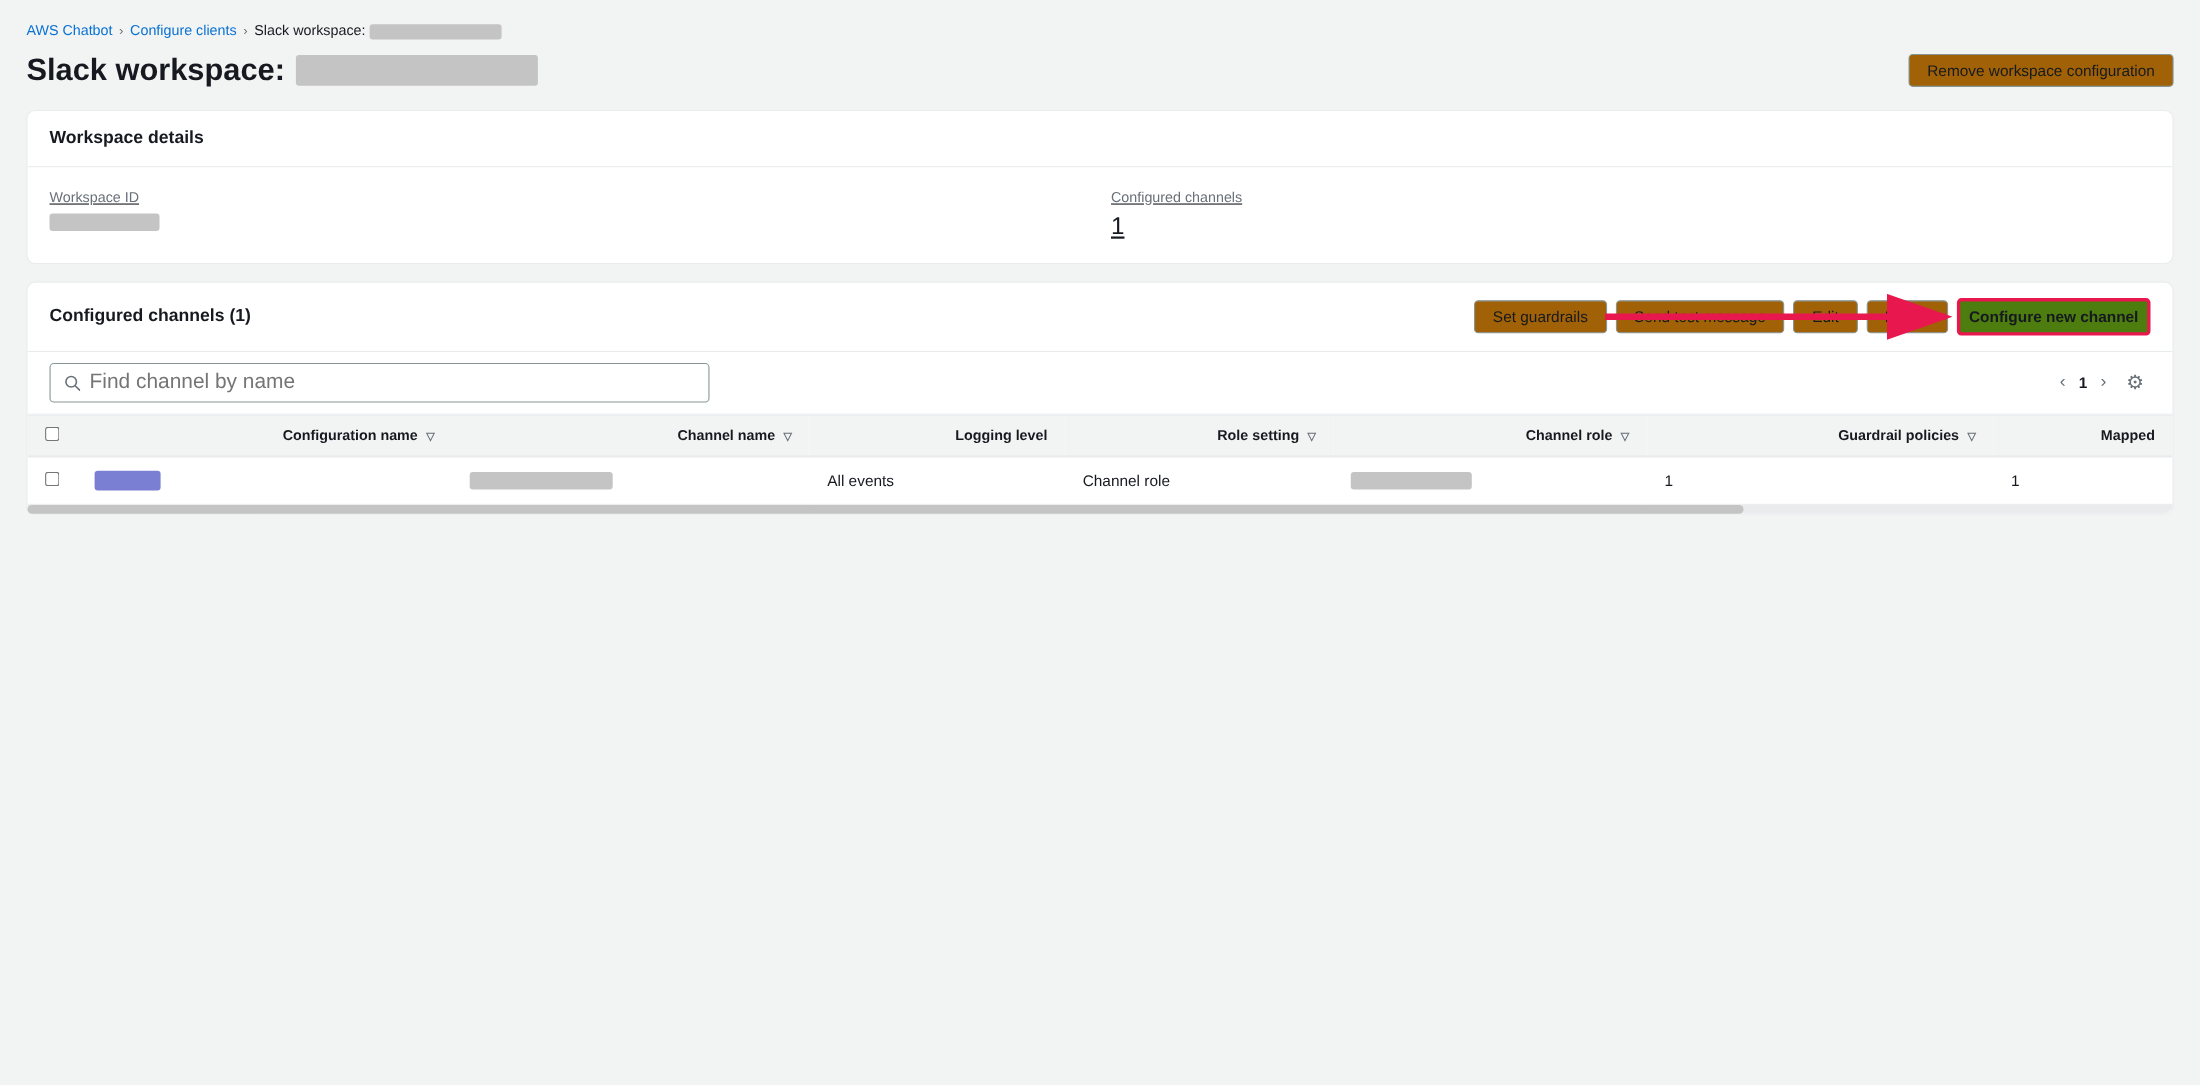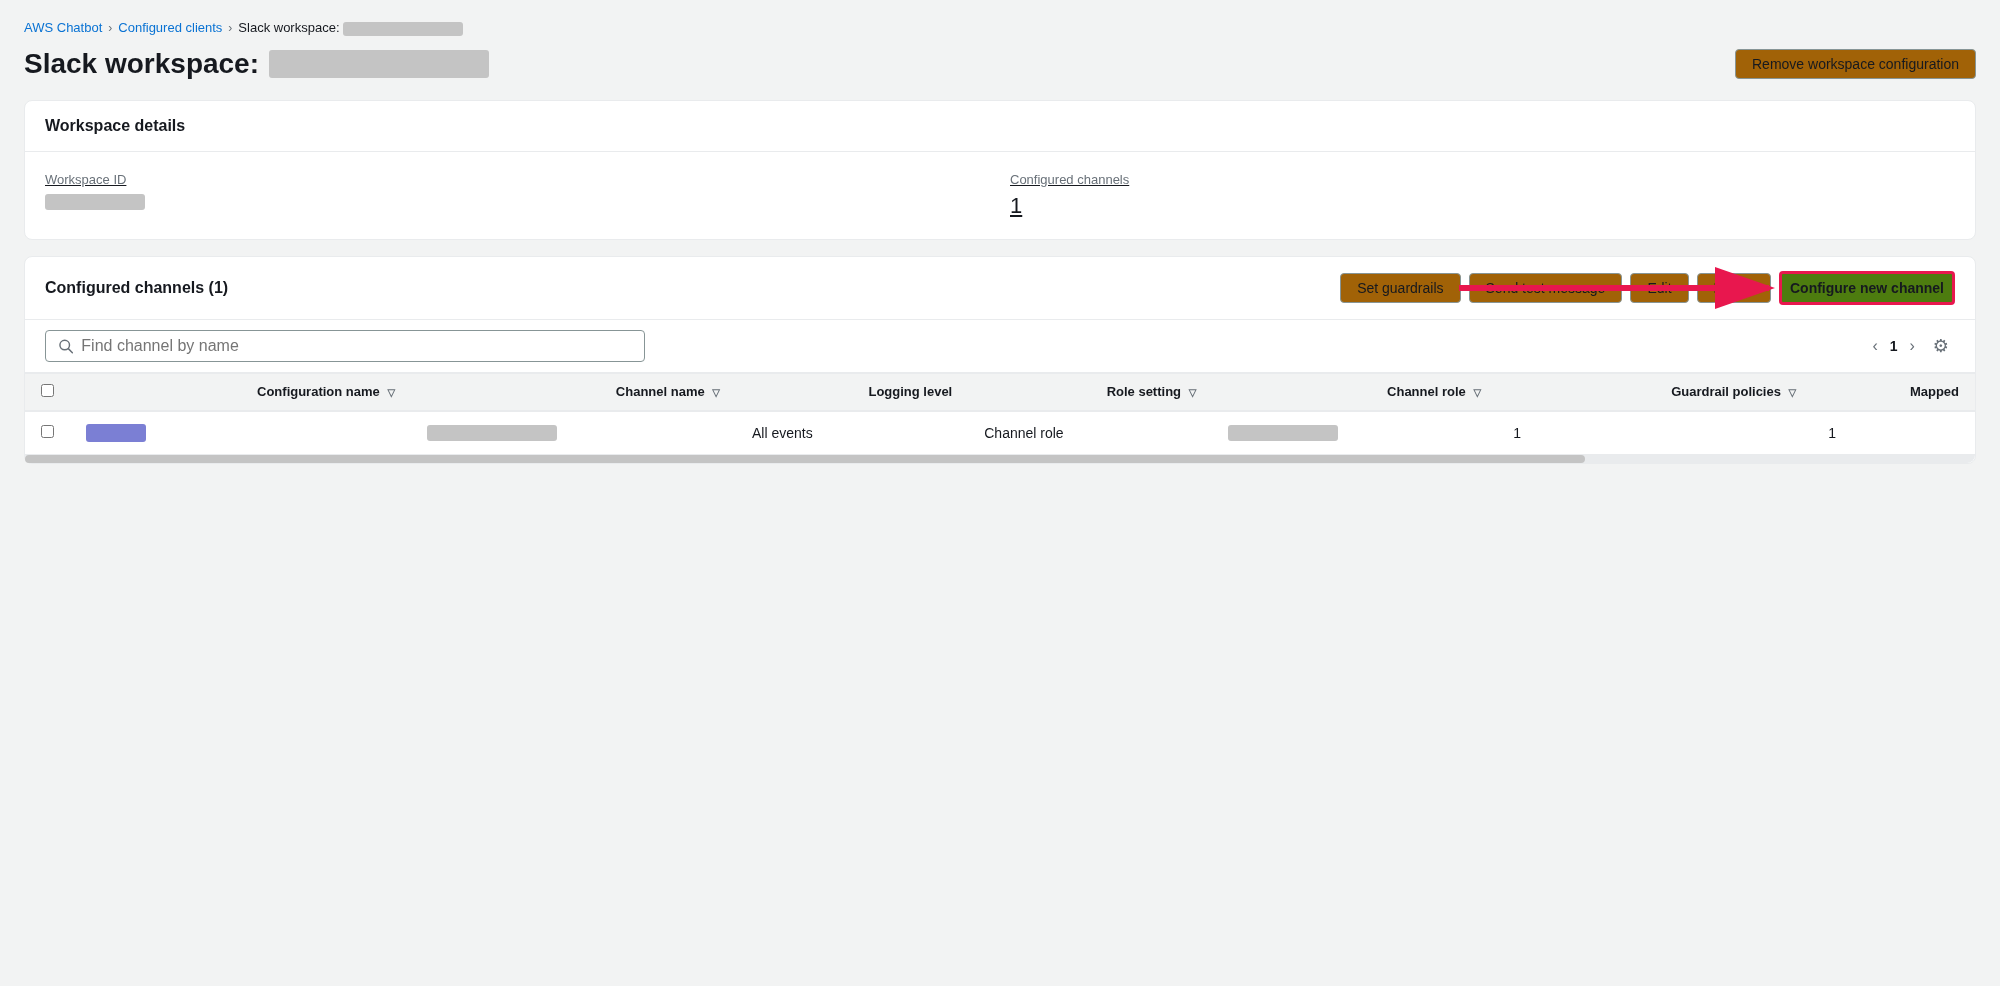--- a/index.html
+++ b/index.html
@@ -209,21 +209,21 @@
       border: 1px solid #879596;
       border-radius: 4px;
       padding: 6px 12px;
       background: #fff;
       gap: 8px;
       flex: 0 0 600px;
     }
     .search-input-wrap input {
       border: none;
       outline: none;
-      font-size: 16px;
+      font-size: 19px;
       color: #687078;
       width: 100%;
       background: transparent;
     }
     .pagination-wrap {
       display: flex;
       align-items: center;
       gap: 6px;
       margin-left: auto;
     }
@@ -237,21 +237,21 @@
     }
   </style>
 </head>
 <body>
 
 <div class="page-container">
 
   <div class="breadcrumb">
     <a href="#">AWS Chatbot</a>
     <span class="breadcrumb-separator">›</span>
-    <a href="#">Configured clients</a>
+    <a href="#">Configure clients</a>
     <span class="breadcrumb-separator">›</span>
     <span class="breadcrumb-current">
       <span>Slack workspace:</span>
       <span class="breadcrumb-redacted"></span>
     </span>
   </div>
 
   <div class="page-header">
     <div class="page-title">
       <span>Slack workspace:</span>

